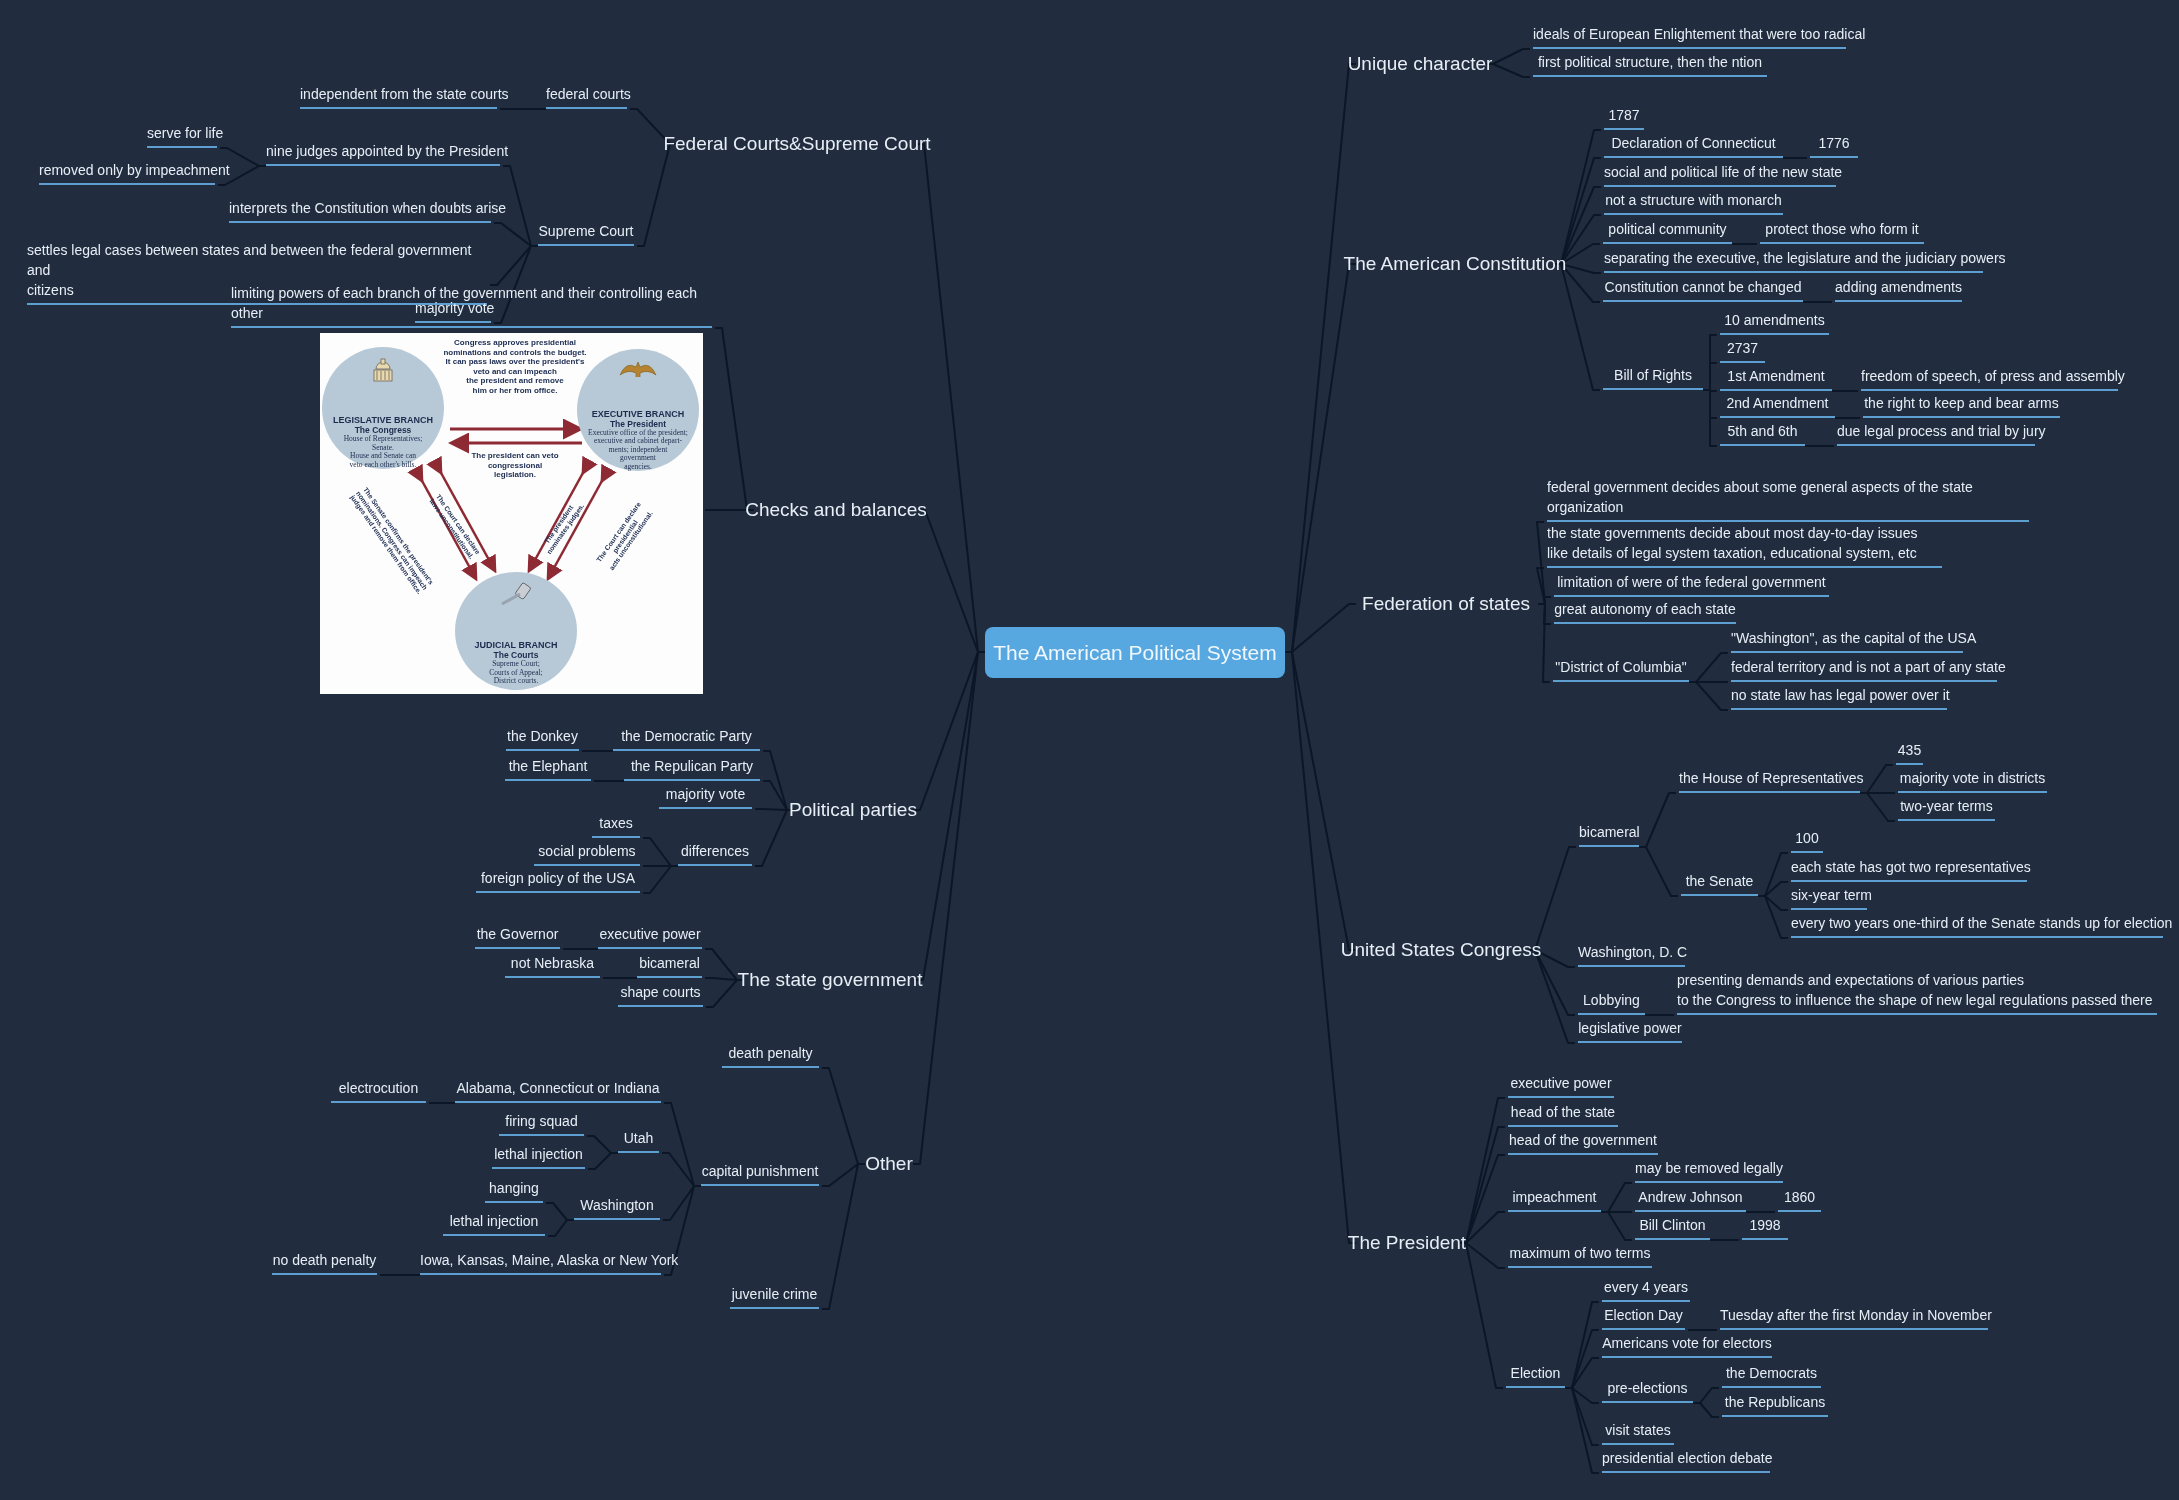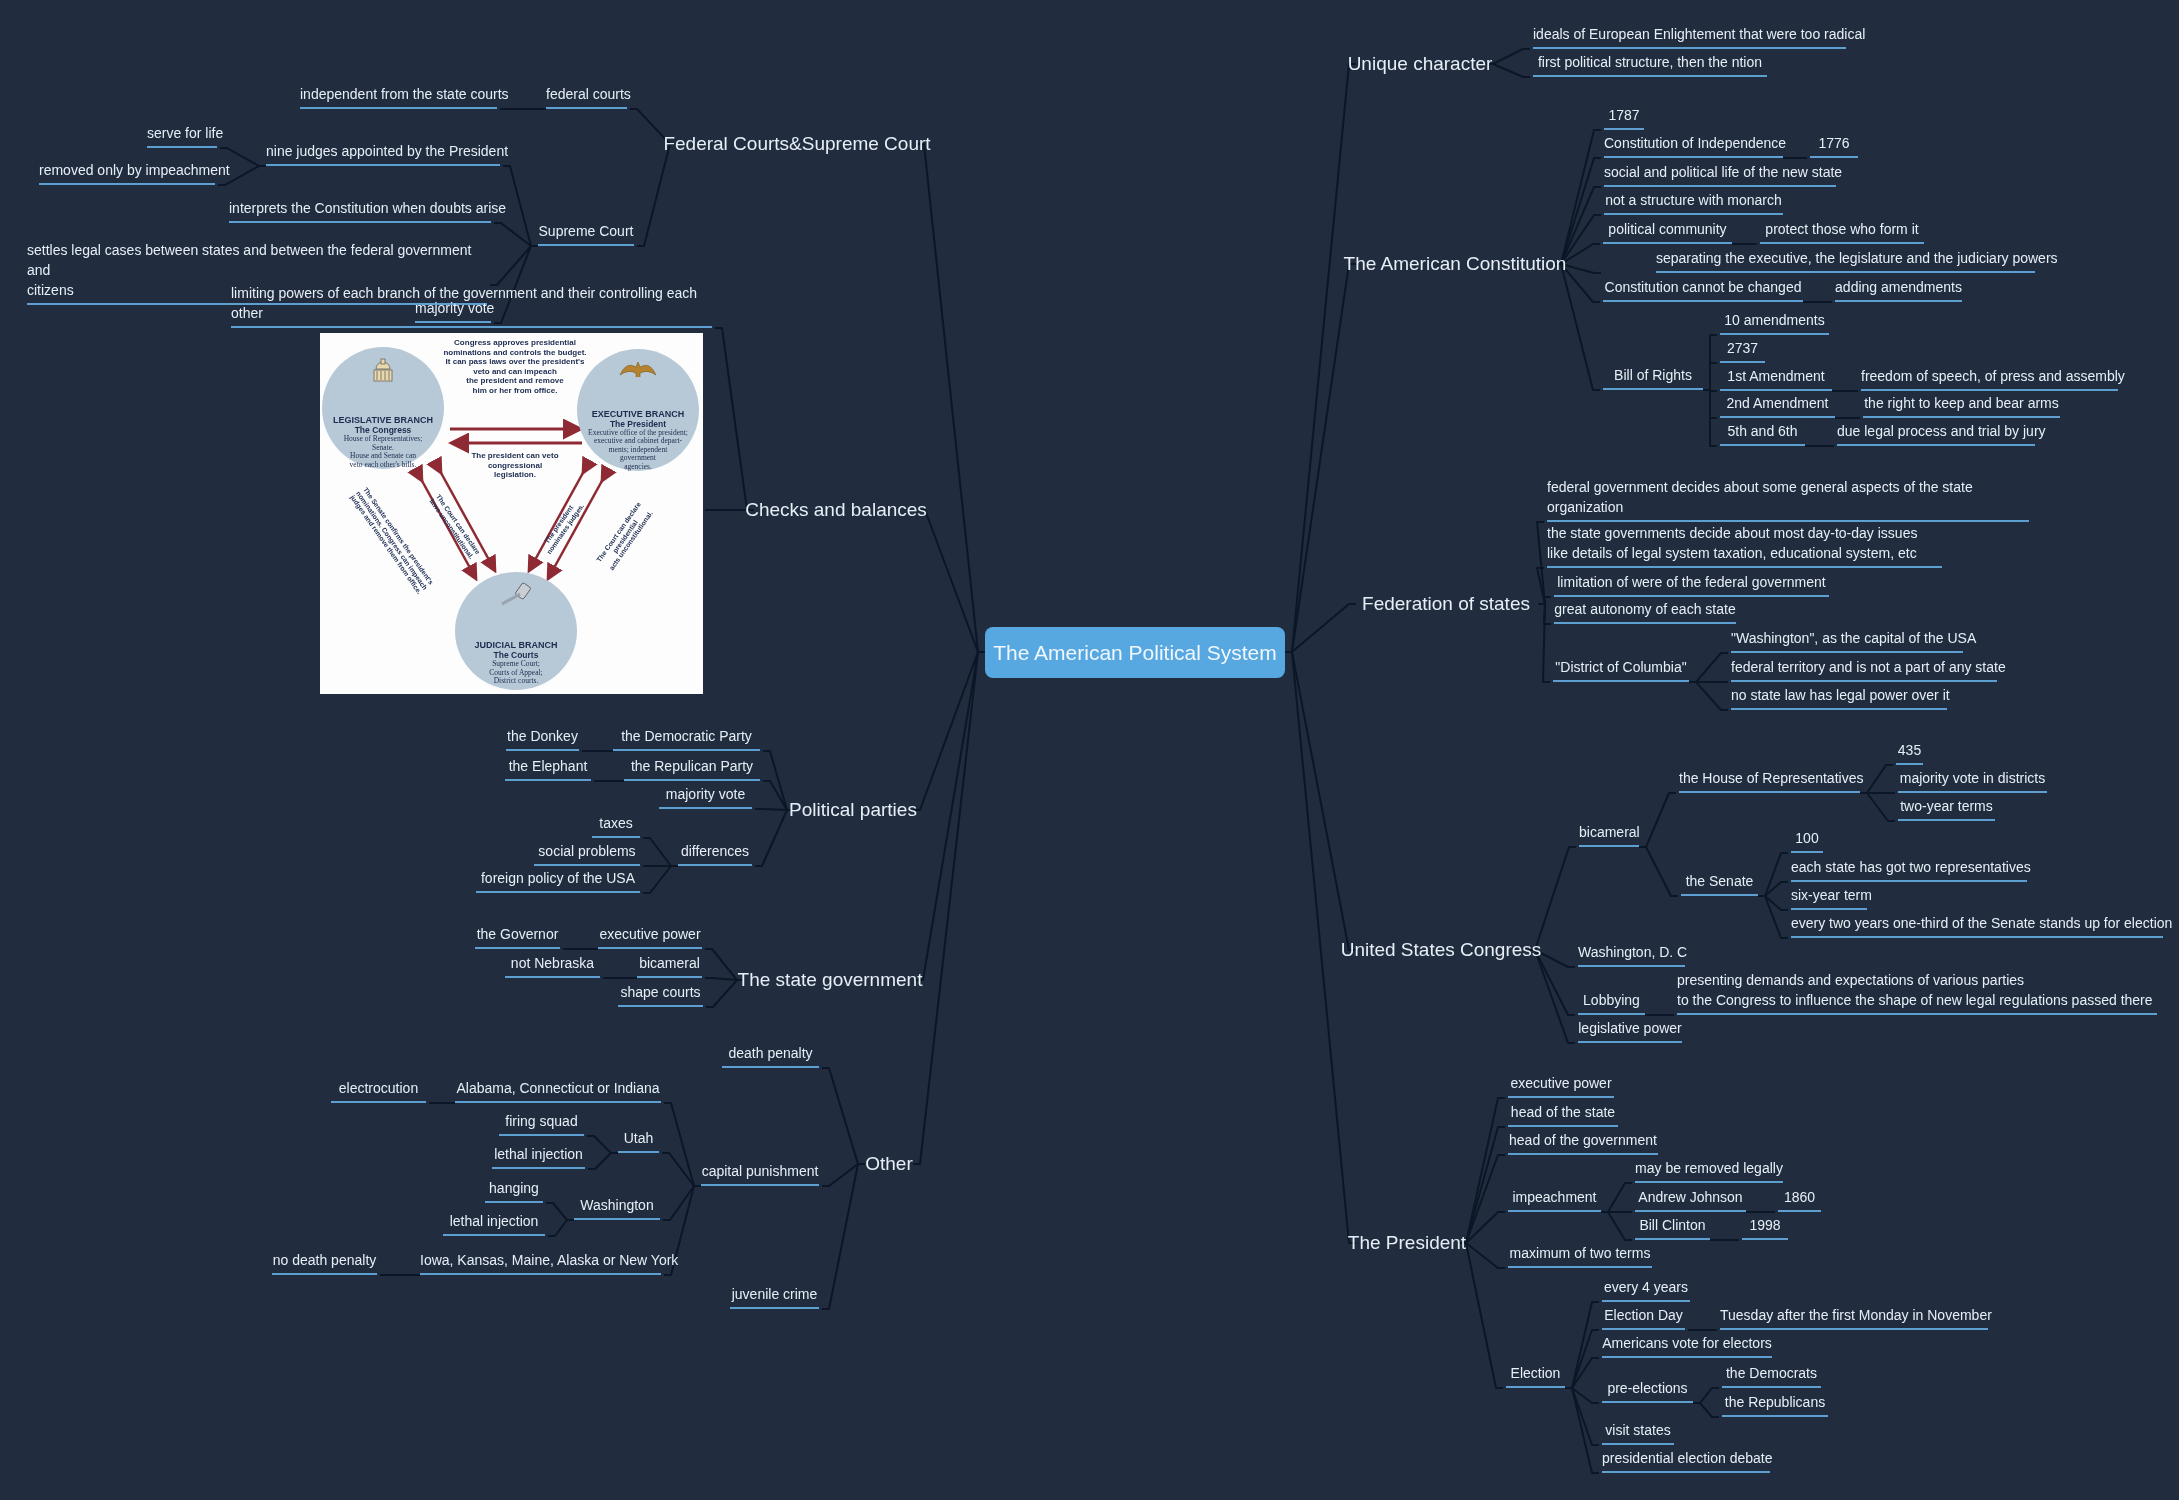--- a/index.html
+++ b/index.html
@@ -198,27 +198,27 @@
 <div class="n" style="left:574px;top:1195px;width:86px">Washington</div>
 <div class="n" style="left:701px;top:1161px;width:118px">capital punishment</div>
 <div class="n" style="left:272px;top:1250px;width:105px">no death penalty</div>
 <div class="n" style="left:420px;top:1250px;width:241px">Iowa, Kansas, Maine, Alaska or New York</div>
 <div class="n" style="left:730px;top:1284px;width:89px">juvenile crime</div>
 
 <div class="n" style="left:1533px;top:24px;width:313px">ideals of European Enlightement that were too radical</div>
 <div class="n" style="left:1533px;top:52px;width:234px">first political structure, then the ntion</div>
 
 <div class="n" style="left:1604px;top:105px;width:40px">1787</div>
-<div class="n" style="left:1604px;top:133px;width:179px">Constitution of Independence</div>
+<div class="n" style="left:1604px;top:133px;width:179px">Declaration of Connecticut</div>
 <div class="n" style="left:1810px;top:133px;width:48px">1776</div>
 <div class="n" style="left:1604px;top:162px;width:232px">social and political life of the new state</div>
 <div class="n" style="left:1604px;top:190px;width:179px">not a structure with monarch</div>
 <div class="n" style="left:1603px;top:219px;width:129px">political community</div>
 <div class="n" style="left:1760px;top:219px;width:164px">protect those who form it</div>
-<div class="n" style="left:1656px;top:248px;width:379px">separating the executive, the legislature and the judiciary powers</div>
+<div class="n" style="left:1604px;top:248px;width:379px">separating the executive, the legislature and the judiciary powers</div>
 <div class="n" style="left:1603px;top:277px;width:200px">Constitution cannot be changed</div>
 <div class="n" style="left:1835px;top:277px;width:127px">adding amendments</div>
 <div class="n" style="left:1603px;top:365px;width:100px">Bill of Rights</div>
 <div class="n" style="left:1720px;top:310px;width:109px">10 amendments</div>
 <div class="n" style="left:1720px;top:338px;width:45px">2737</div>
 <div class="n" style="left:1720px;top:366px;width:112px">1st Amendment</div>
 <div class="n" style="left:1861px;top:366px;width:257px">freedom of speech, of press and assembly</div>
 <div class="n" style="left:1720px;top:393px;width:115px">2nd Amendment</div>
 <div class="n" style="left:1863px;top:393px;width:197px">the right to keep and bear arms</div>
 <div class="n" style="left:1720px;top:421px;width:85px">5th and 6th</div>

